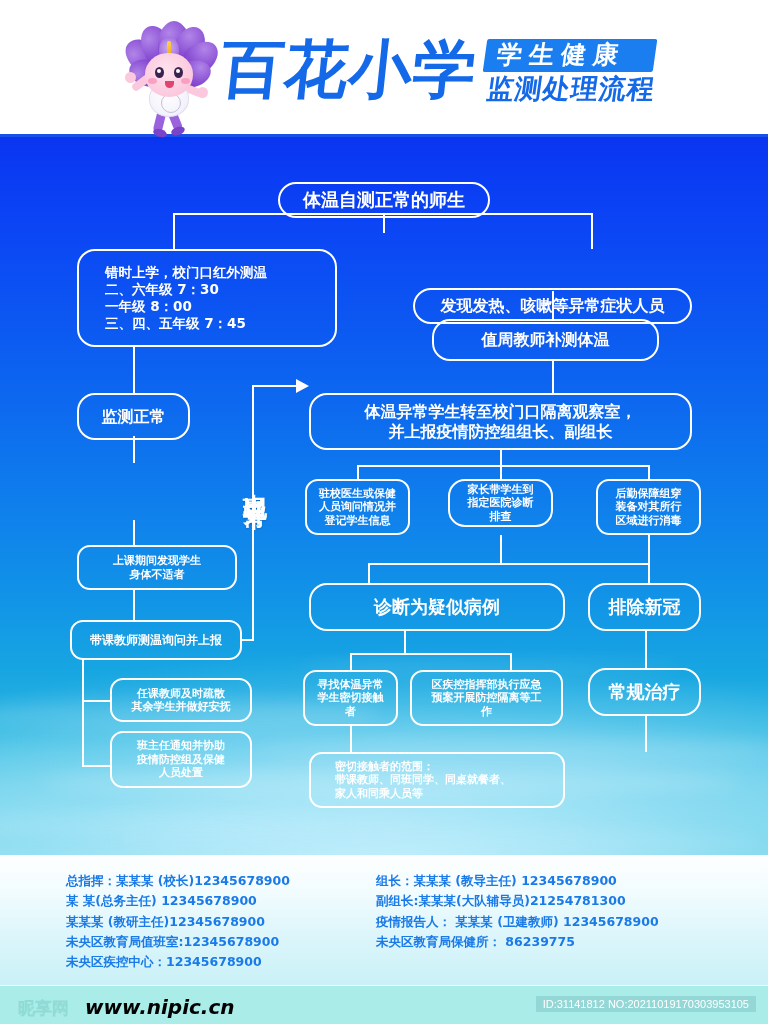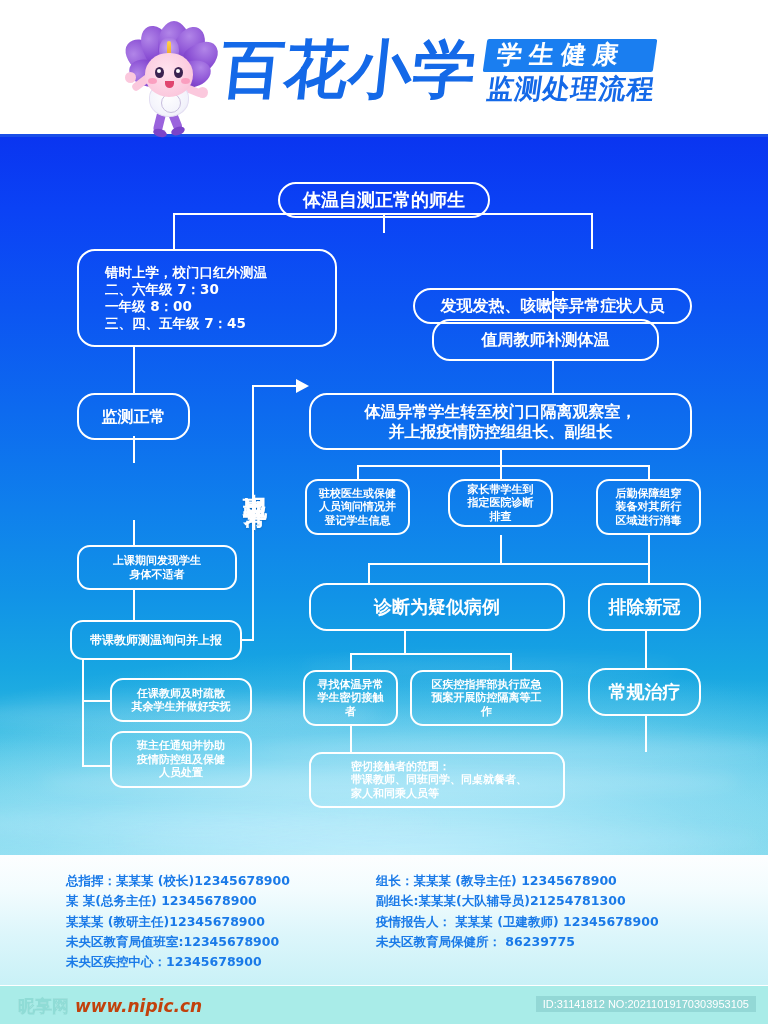--- a/index.html
+++ b/index.html
@@ -205,30 +205,30 @@
   .fline { white-space: nowrap; }
 
   
   #wmbar {
     position: absolute; left: 0; top: 985px; width: 768px; height: 39px;
     background: #a9ece8;
     border-top: 1px solid #ffffff;
   }
   #wm-logo {
     position: absolute; left: 18px; top: 9px;
-    display: flex; align-items: baseline; gap: 6px;
+    display: flex; align-items: baseline; gap: 16px;
   }
   #wm-cn {
     font-size: 17px; font-weight: bold; color: #ffffff;
     -webkit-text-stroke: 0.6px #8fdcd6;
     letter-spacing: 0px;
     font-family: "DejaVu Sans", "Liberation Sans", sans-serif;
   }
   #wm-url {
-    font-size: 17px; color: #c2410c; font-style: italic; font-weight: bold;
+    font-size: 20px; color: #000000; font-style: italic; font-weight: bold;
     font-family: "DejaVu Sans", "Liberation Sans", sans-serif;
   }
   #wm-id {
     position: absolute; right: 12px; top: 10px;
     background: rgba(130,200,198,0.55);
     color: #ffffff; font-size: 11px; padding: 2px 7px;
     font-family: "Liberation Sans", sans-serif;
   }
 </style>
 </head>
@@ -383,21 +383,21 @@
 预案开展防控隔离等工
 作</div>
 
     <div class="ln lnv" style="left:645px; top:494px; height:37px;"></div>
 
     <div class="box lgt" style="left:588px; top:531px; width:113px; height:48px;">常规治疗</div>
 
     <div class="ln lnv" style="left:350px; top:589px; height:26px;"></div>
     <div class="ln lnv" style="left:645px; top:579px; height:36px;"></div>
 
-    <div class="box small" style="left:309px; top:615px; width:256px; height:56px; text-align:left; justify-content:flex-start; padding-left:40px;">密切接触者的范围：
+    <div class="box small" style="left:309px; top:615px; width:256px; height:56px; text-align:left; justify-content:flex-start; padding-left:24px;">密切接触者的范围：
 带课教师、同班同学、同桌就餐者、
 家人和同乘人员等</div>
 
 
   </div>
 
   <div id="footer">
     <div id="footer-cols">
       <div class="fcol a">
         <div class="fline">总指挥：某某某 (校长)12345678900</div>

